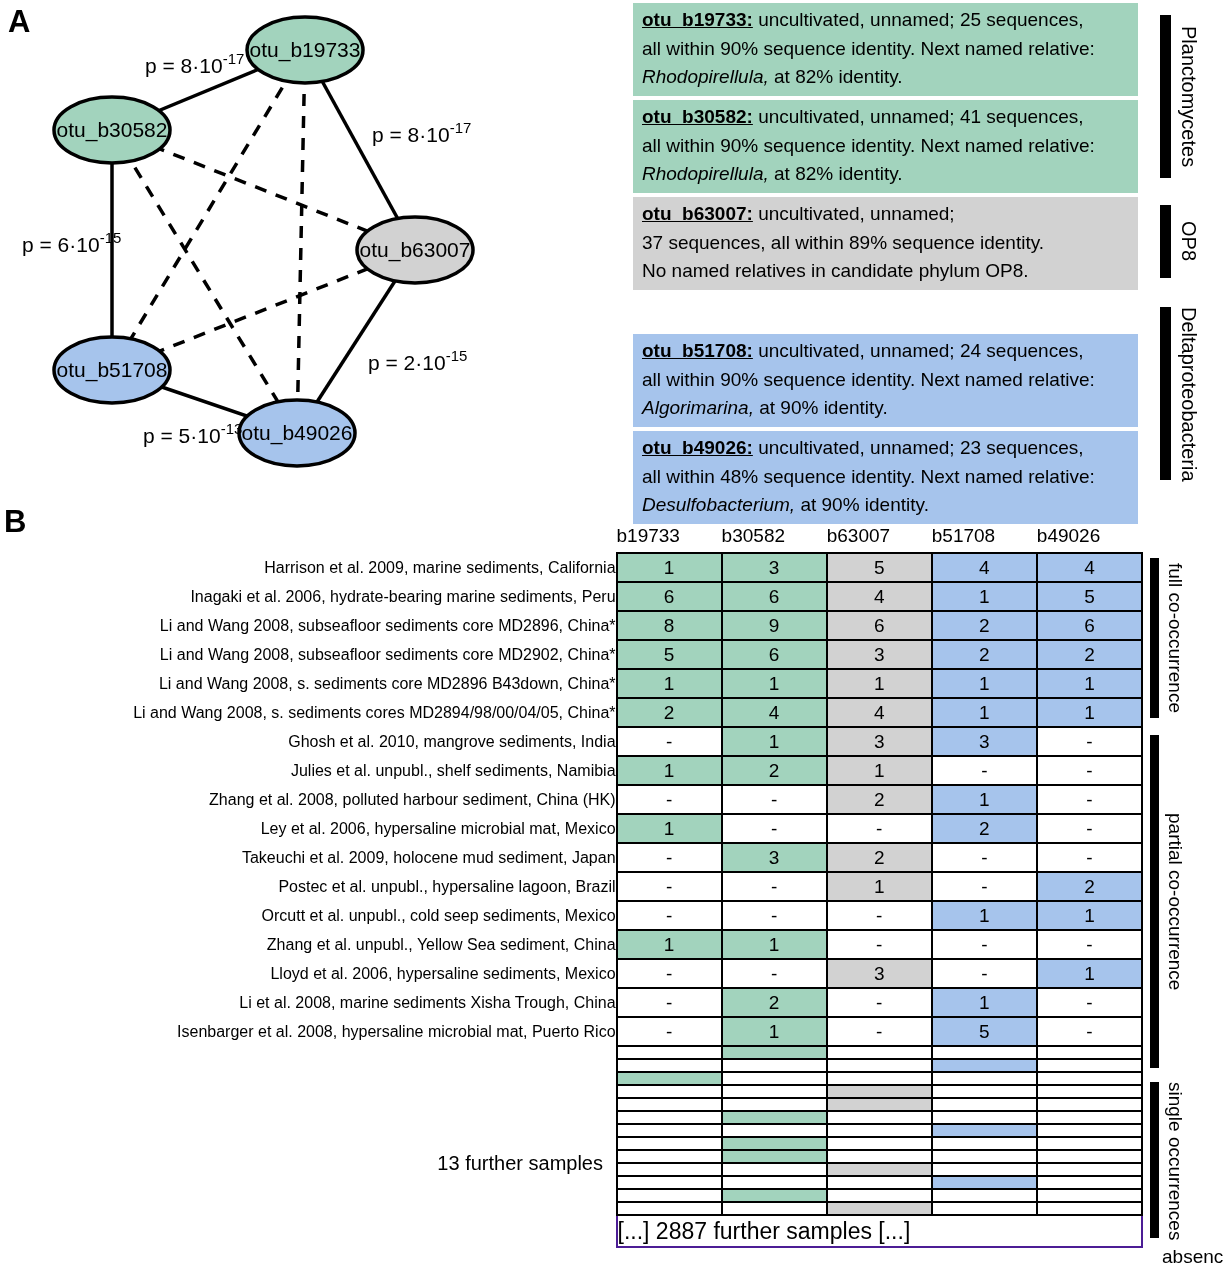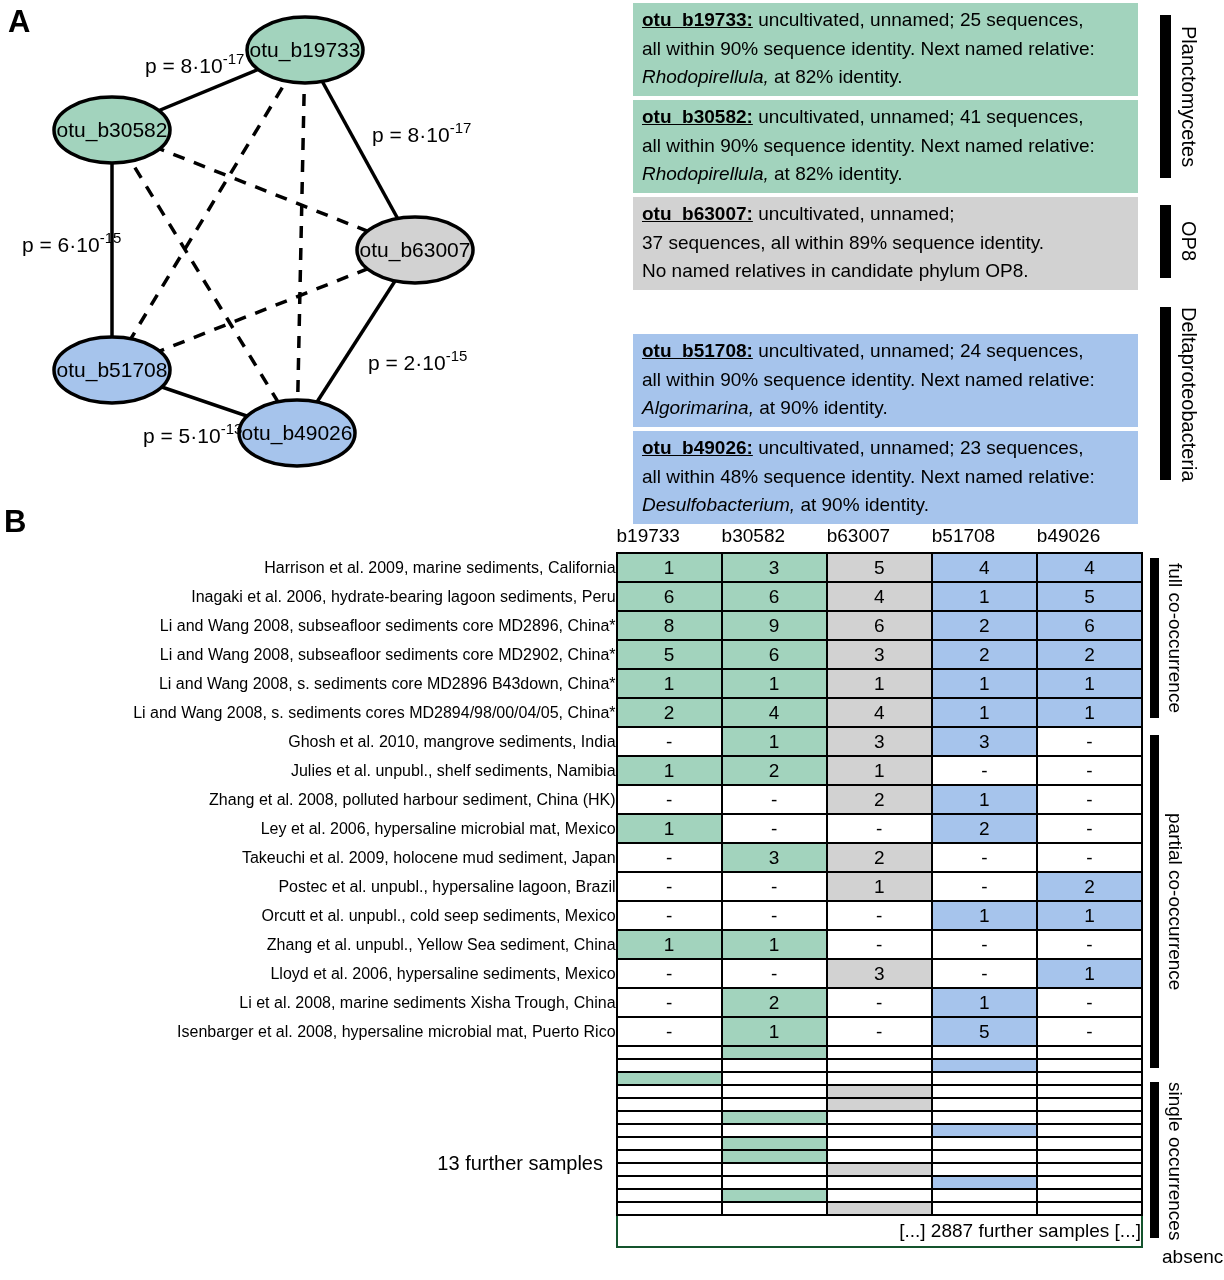--- a/index.html
+++ b/index.html
@@ -37,21 +37,21 @@
   #lbl-single{top:1082px;height:156px}
   #lbl-absences{position:absolute;left:1162px;top:1246px;font-size:19px}
 
   
   #cooc-table{position:absolute;left:8px;top:520px;border-collapse:collapse;table-layout:fixed;width:1135px}
   #cooc-table td{padding:0;margin:0}
   td.lbl{text-align:right;padding-right:13px;font-size:16px;border:none;white-space:nowrap;overflow:visible}
   td.hdr{text-align:left;font-size:19px;border:none;height:32px;vertical-align:middle}
   td.cell{text-align:center;font-size:19px;border:2px solid #000;height:27px;vertical-align:middle}
   tr.thin td.cell{height:11px;font-size:6px;line-height:6px}
-  td.abs{height:30px;text-align:right;font-size:19px;border:2px solid #14532d;vertical-align:middle}
+  td.abs{height:30px;text-align:left;font-size:23px;border:2px solid #4c1d95;vertical-align:middle}
   #further-samples{position:absolute;left:8px;top:1152px;width:608px;box-sizing:border-box;
                    padding-right:13px;text-align:right;font-size:20px}
 </style>
 </head>
 <body>
 
 <div class="page">
 
   <div id="panel-a-label" class="panel-label">A</div>
 
@@ -120,21 +120,21 @@
         </tr>
         <tr>
           <td class="lbl">Harrison et al. 2009, marine sediments, California</td>
           <td class="cell" style="background: rgb(162, 211, 189);">1</td>
           <td class="cell" style="background: rgb(162, 211, 189);">3</td>
           <td class="cell" style="background: rgb(210, 210, 210);">5</td>
           <td class="cell" style="background: rgb(166, 196, 236);">4</td>
           <td class="cell" style="background: rgb(166, 196, 236);">4</td>
         </tr>
         <tr>
-          <td class="lbl">Inagaki et al. 2006, hydrate-bearing lagoon sediments, Peru</td>
+          <td class="lbl">Inagaki et al. 2006, hydrate-bearing marine sediments, Peru</td>
           <td class="cell" style="background: rgb(162, 211, 189);">6</td>
           <td class="cell" style="background: rgb(162, 211, 189);">6</td>
           <td class="cell" style="background: rgb(210, 210, 210);">4</td>
           <td class="cell" style="background: rgb(166, 196, 236);">1</td>
           <td class="cell" style="background: rgb(166, 196, 236);">5</td>
         </tr>
         <tr>
           <td class="lbl">Li and Wang 2008, subseafloor sediments core MD2896, China*</td>
           <td class="cell" style="background: rgb(162, 211, 189);">8</td>
           <td class="cell" style="background: rgb(162, 211, 189);">9</td>

